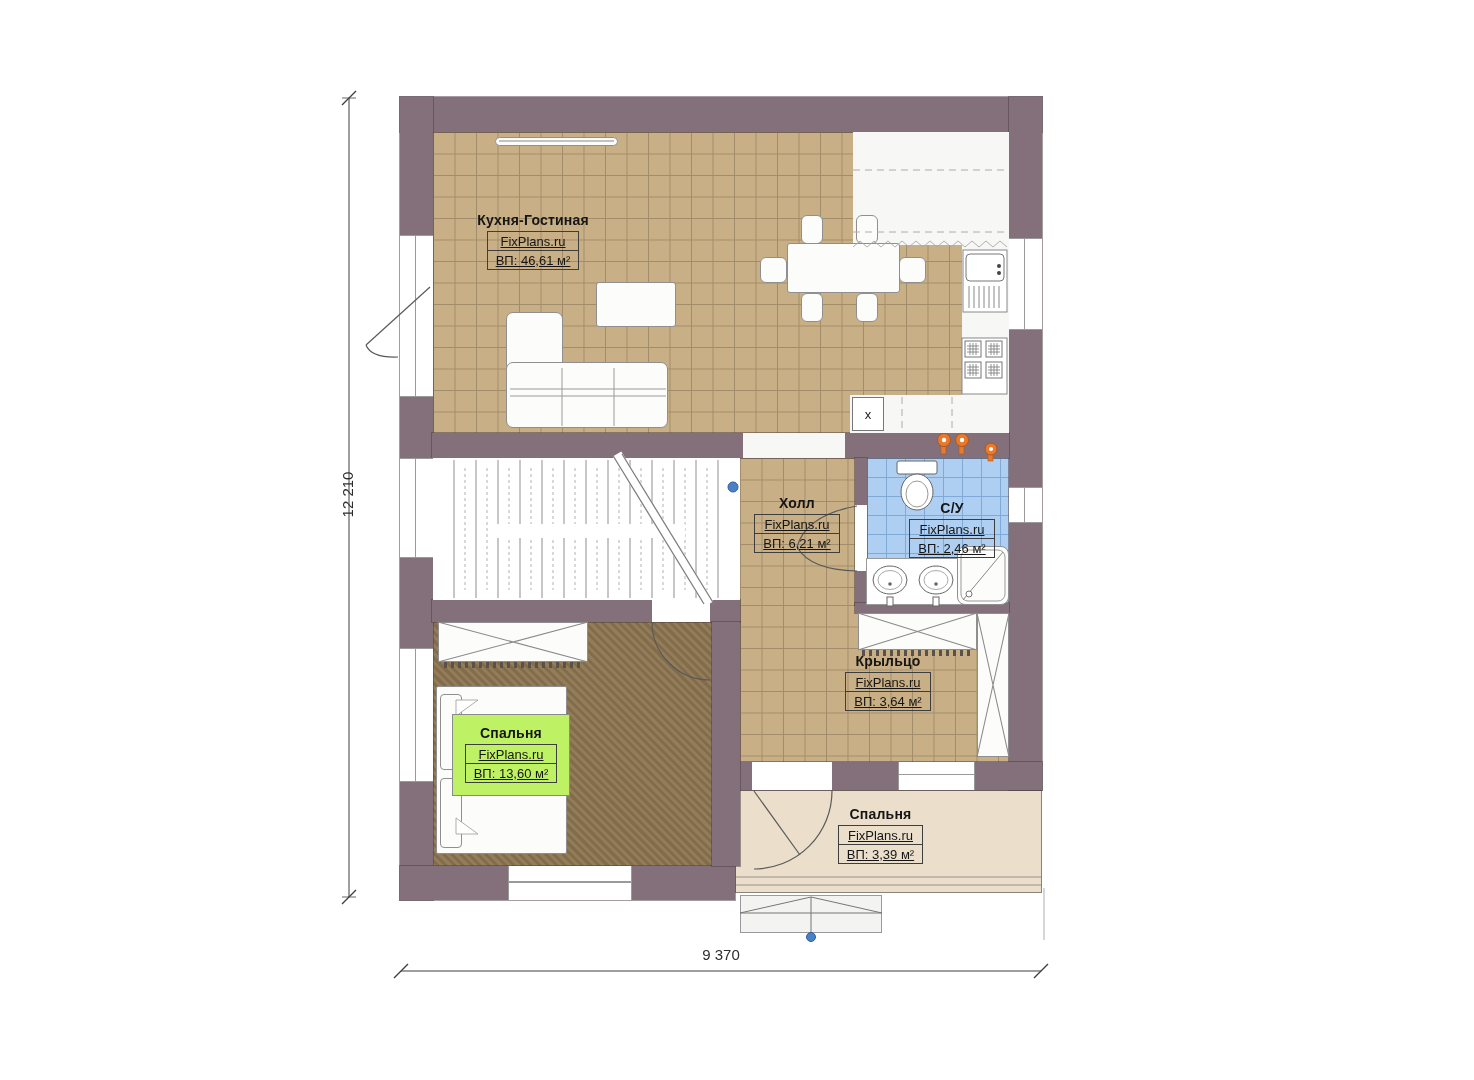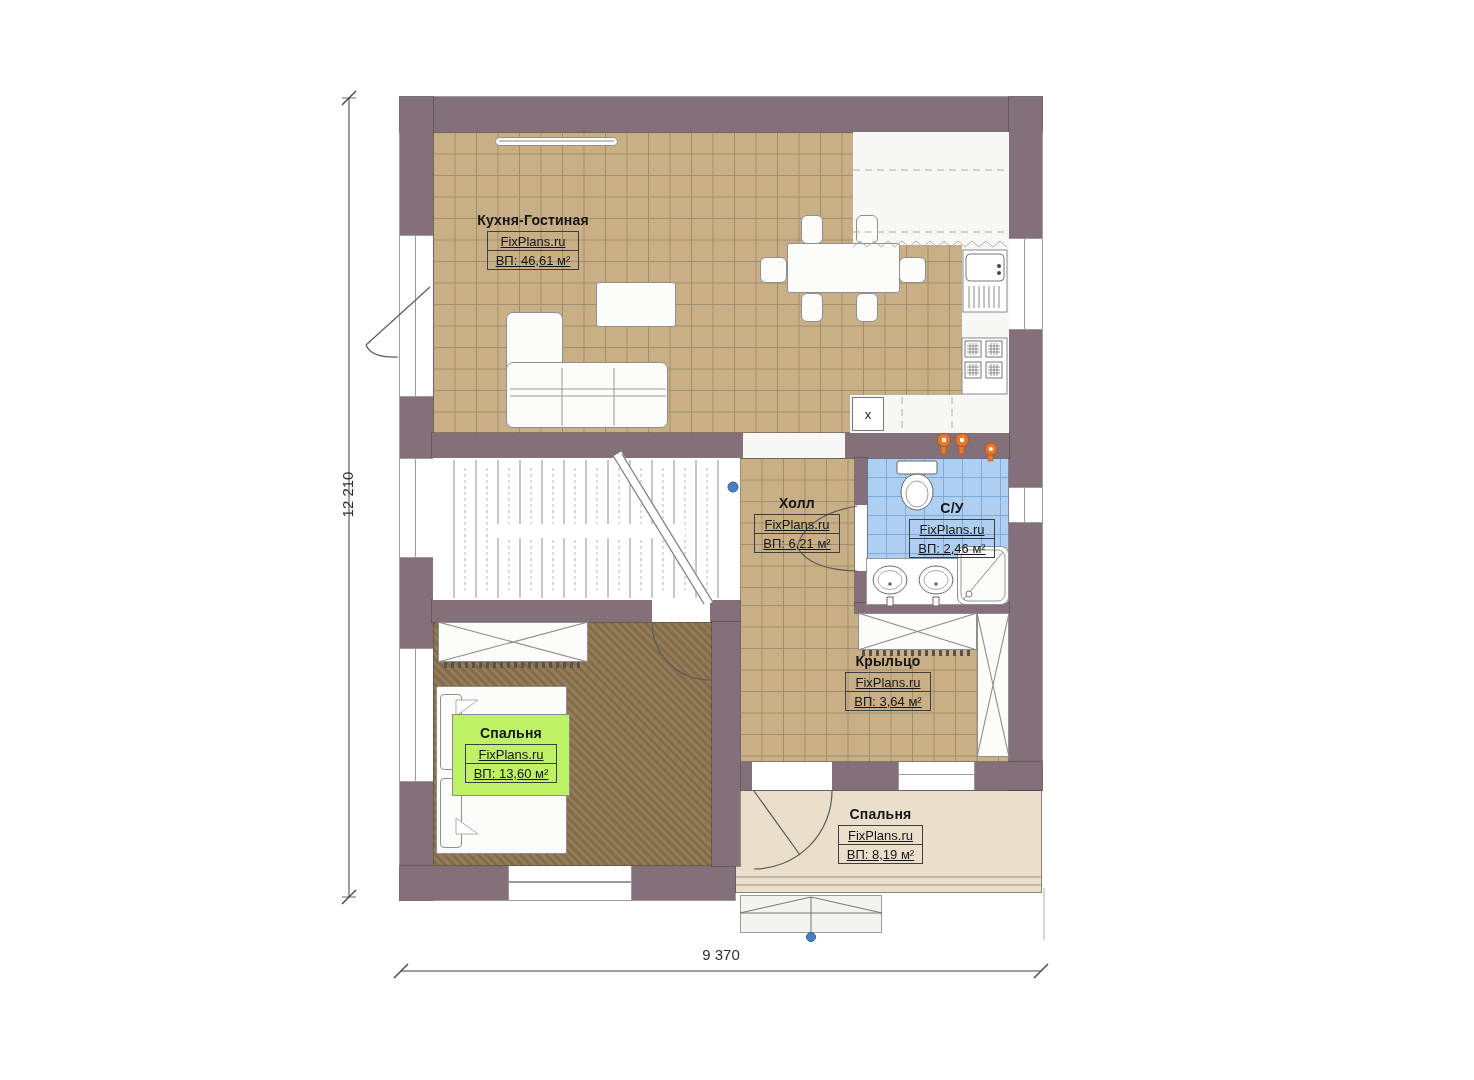--- a/index.html
+++ b/index.html
@@ -264,20 +264,20 @@
     <div class="rl-name">Спальня</div>
     <div class="rl-boxwrap">
       <div class="rl-row">FixPlans.ru</div>
       <div class="rl-row">ВП: 13,60 м²</div>
     </div>
   </div>
   <div class="room-label" style="left:803px;top:806px;width:155px;">
     <div class="rl-name">Спальня</div>
     <div class="rl-boxwrap">
       <div class="rl-row">FixPlans.ru</div>
-      <div class="rl-row">ВП: 8,19 м²</div>
+      <div class="rl-row">ВП: 3,39 м²</div>
     </div>
   </div>
 
   <div class="dim-text" style="left:312px;top:486px;width:70px;transform:rotate(-90deg);">12 210</div>
   <div class="dim-text" style="left:681px;top:946px;width:80px;">9 370</div>
 
 </div>
 
 </body></html>

